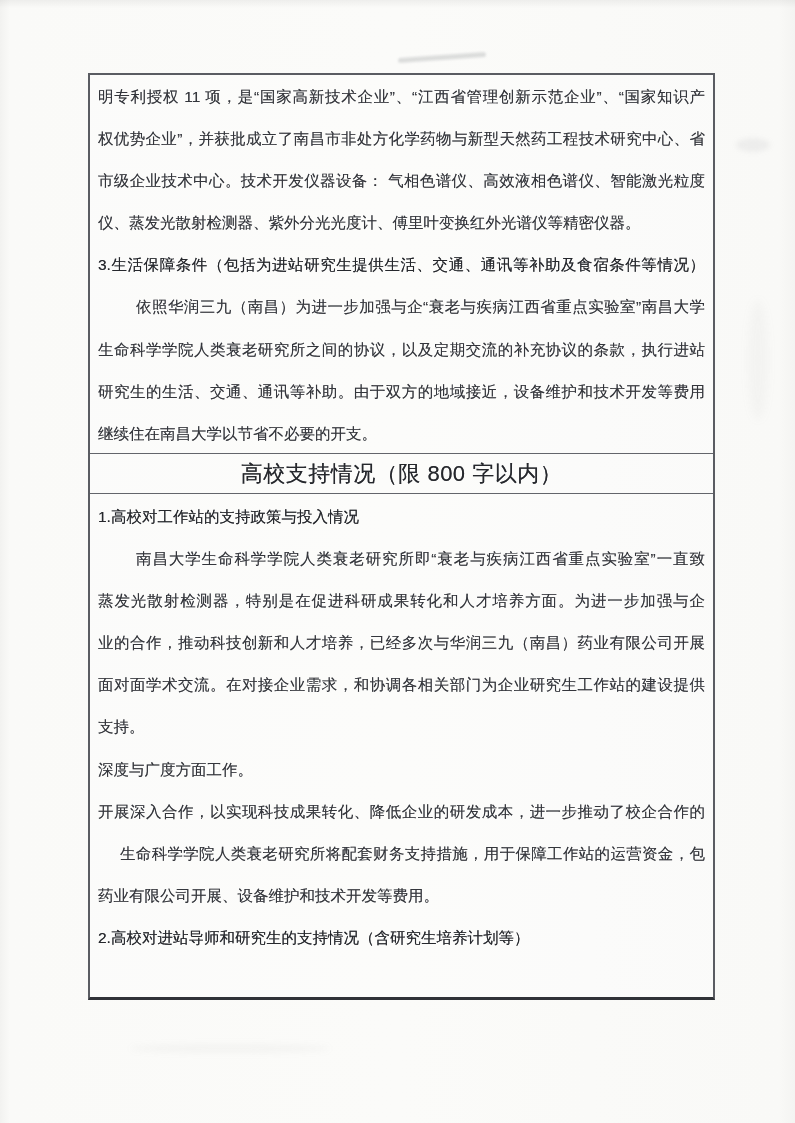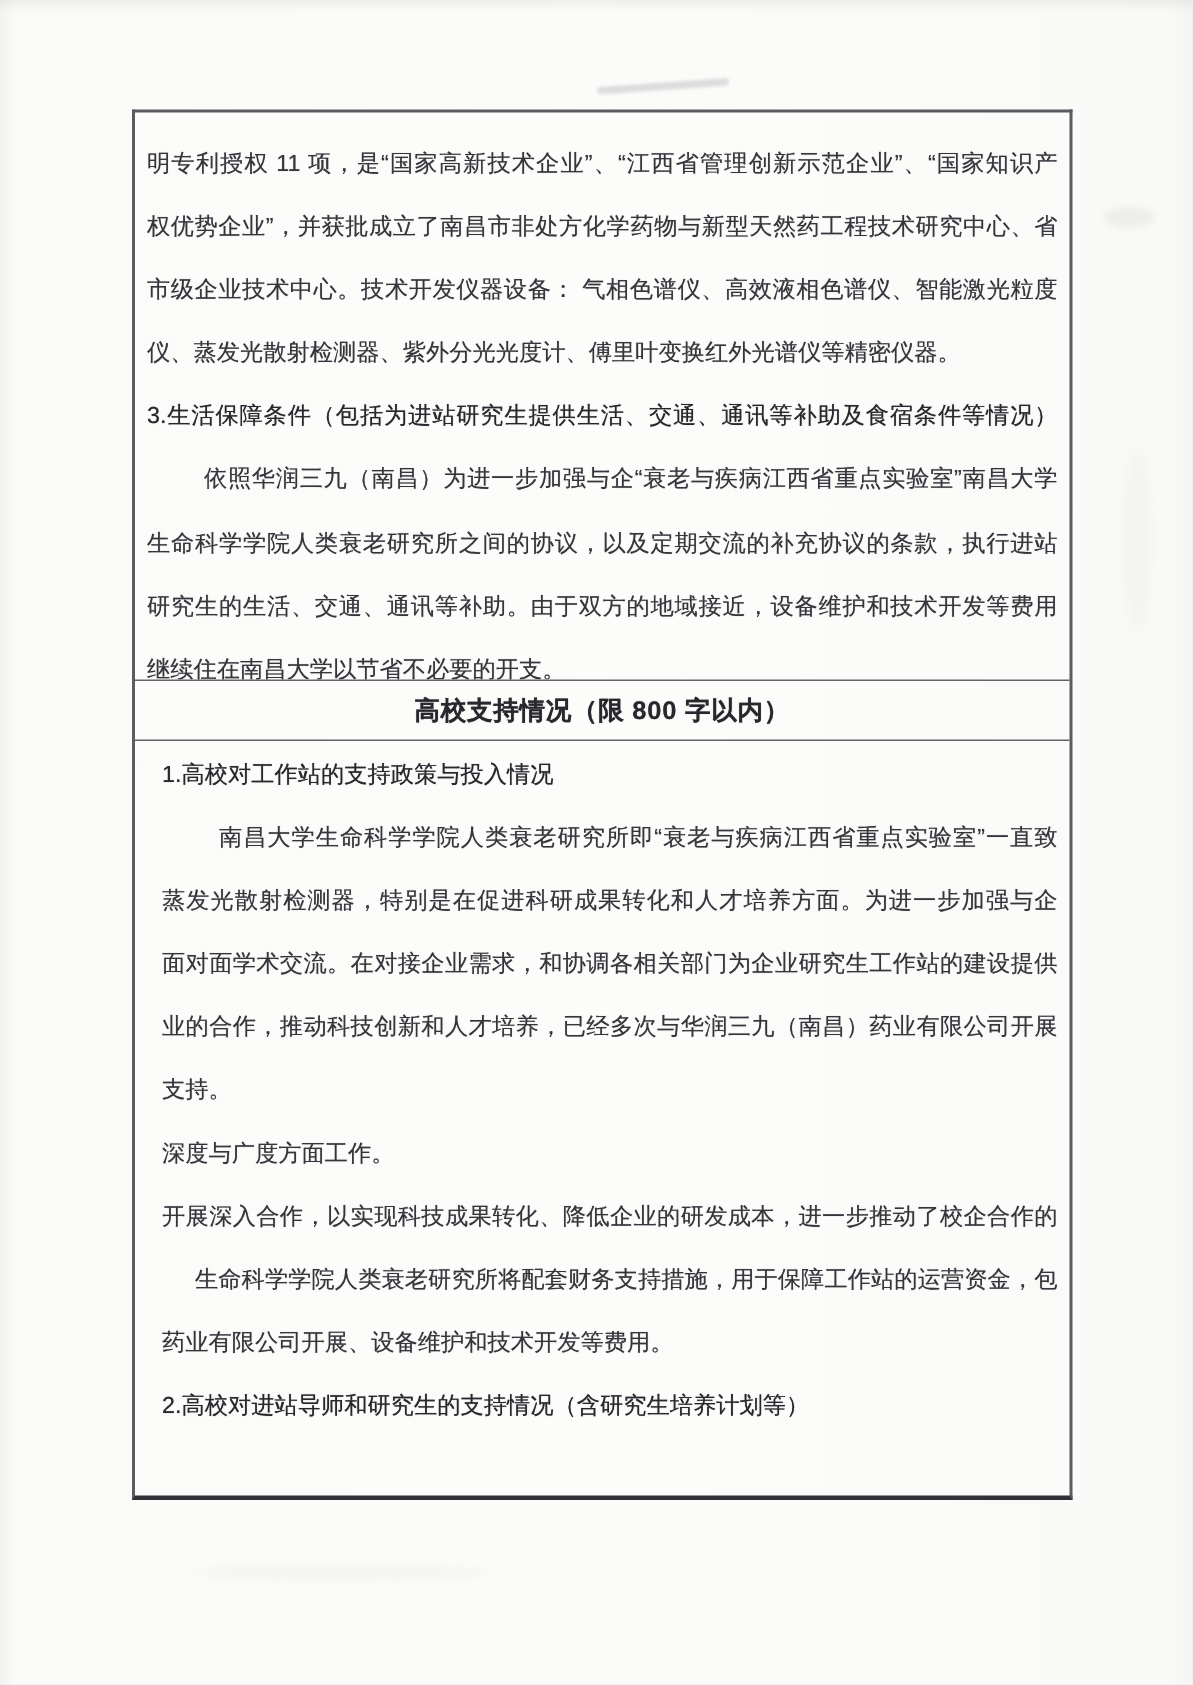--- a/index.html
+++ b/index.html
@@ -32,46 +32,46 @@
   .doc-table{
     position:absolute;left:88px;top:73px;
     width:627px;height:927px;
     box-sizing:border-box;
     border:2px solid #5a5c62;
     border-bottom:3px solid #303237;
     background:rgba(255,255,255,0.25);
     display:flex;flex-direction:column;
   }
   .cell{box-sizing:border-box;padding:0 8px;overflow:hidden;}
-  .cell-enterprise{height:378px;padding-top:14px;}
+  .cell-enterprise{height:378px;padding-top:1px;}
   .cell-header{
     height:41px;flex:0 0 41px;
     border-top:1.5px solid #63656b;
     border-bottom:1.5px solid #63656b;
     display:flex;align-items:center;justify-content:center;
   }
-  .cell-university{flex:1 1 auto;padding-top:2px;margin-left:10px;}
+  .cell-university{flex:1 1 auto;padding-top:2px;}
 
   .tl{
     display:block;width:100%;
     height:42.1px;line-height:42.1px;
     font-size:15.5px;color:#34363c;
     text-shadow:0 0 0.5px rgba(52,54,60,0.55);
     white-space:nowrap;overflow:visible;
   }
   .tl.j{ 
     white-space:normal;
     text-align:justify;
     text-align-last:justify;
   }
   .tl.b{font-weight:400;color:#26282d;text-shadow:0 0 0.5px rgba(38,40,45,0.7);}
   .tl.ind{padding-left:38px;box-sizing:border-box;}
   .tl.ind-sm{padding-left:22px;box-sizing:border-box;}
   .header-text{
-    font-size:17px;font-weight:700;color:#26282d;
+    font-size:22px;font-weight:400;color:#26282d;
     text-shadow:0 0 0.5px rgba(38,40,45,0.7);
     letter-spacing:0.5px;
     text-align:right;
   }
 </style>
 </head>
 <body>
 
 <div class="page">
 
@@ -95,22 +95,22 @@
     </div>
 
     <div class="cell cell-header">
       <span class="header-text">高校支持情况（限 800 字以内）</span>
     </div>
 
     <div class="cell cell-university">
       <div class="tl b">1.高校对工作站的支持政策与投入情况</div>
       <div class="tl ind j">南昌大学生命科学学院人类衰老研究所即“衰老与疾病江西省重点实验室”一直致</div>
       <div class="tl j">蒸发光散射检测器，特别是在促进科研成果转化和人才培养方面。为进一步加强与企</div>
+      <div class="tl j">业的合作，推动科技创新和人才培养，已经多次与华润三九（南昌）药业有限公司开展</div>
       <div class="tl j">面对面学术交流。在对接企业需求，和协调各相关部门为企业研究生工作站的建设提供</div>
-      <div class="tl j">业的合作，推动科技创新和人才培养，已经多次与华润三九（南昌）药业有限公司开展</div>
       <div class="tl">支持。</div>
       <div class="tl">深度与广度方面工作。</div>
       <div class="tl j">开展深入合作，以实现科技成果转化、降低企业的研发成本，进一步推动了校企合作的</div>
       <div class="tl ind-sm j">生命科学学院人类衰老研究所将配套财务支持措施，用于保障工作站的运营资金，包</div>
       <div class="tl">药业有限公司开展、设备维护和技术开发等费用。</div>
       <div class="tl b">2.高校对进站导师和研究生的支持情况（含研究生培养计划等）</div>
     </div>
 
   </div>
 </div>

